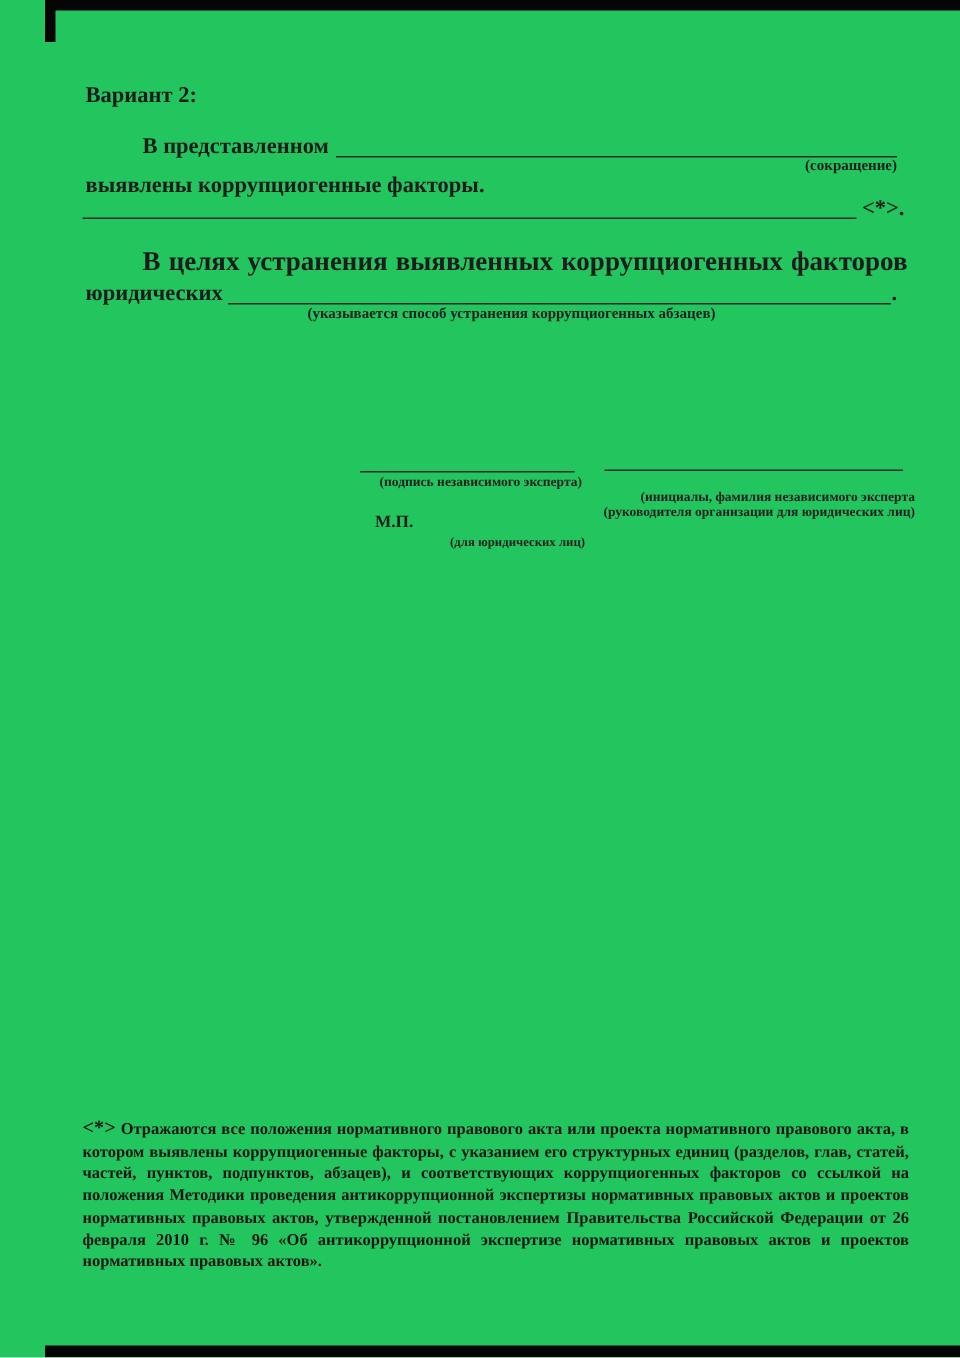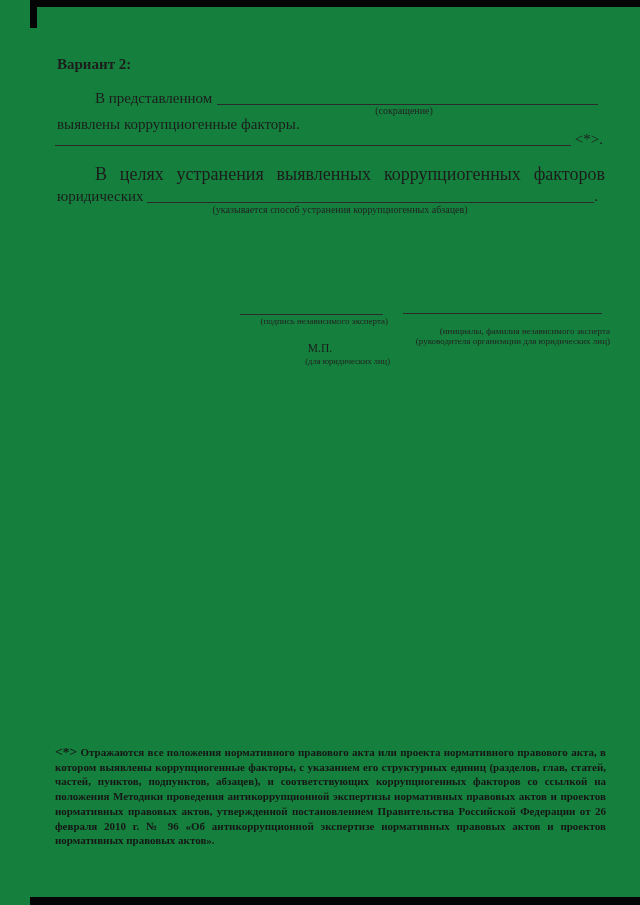--- a/index.html
+++ b/index.html
@@ -1,43 +1,43 @@
 <!DOCTYPE html>
 <html><head>
 <meta charset="utf-8">
 <style>
   html,body{margin:0;padding:0;background:#ffffff;}
   .page{
     position:relative;
     width:640px;height:905px;
-    background:#15803d;
+    background:#22c55e;
     font-family:"Liberation Serif","DejaVu Serif",serif;
     color:#1c1c1c;
     overflow:hidden;
   }
   .scan-bar{position:absolute;background:#050505;}
-  .abs{position:absolute;}
+  .abs{position:absolute;font-weight:bold;}
   .body-text{font-size:15px;line-height:19px;white-space:nowrap;}
   .bold{font-weight:bold;}
   .line-row{display:flex;align-items:flex-end;line-height:19px;}
   .fill{flex:1;height:0;border-bottom:1.4px solid #2b2b2b;margin-bottom:3px;}
-  .caption{font-size:10px;line-height:11px;text-align:center;color:#222;white-space:nowrap;}
+  .caption{font-size:10px;line-height:11px;text-align:right;color:#222;white-space:nowrap;}
   .caption-sm{font-size:9px;line-height:10px;text-align:right;color:#222;}
   .justified{
     font-size:18px;line-height:19px;
     text-align:justify;text-align-last:justify;
     white-space:normal;
   }
   .sig-line{border-bottom:1.4px solid #2b2b2b;height:14px;}
   .footnote{
     font-size:11px;font-weight:bold;line-height:14.7px;
     text-align:justify;color:#161616;
   }
   .footnote-marker{font-size:13.5px;font-weight:bold;}
-  .mp{font-size:11.5px;text-align:center;line-height:13px;}
+  .mp{font-size:11.5px;line-height:13px;}
 </style>
 </head>
 <body>
 
 <div class="page">
 
   <div class="scan-bar" style="left:30px;top:0;width:610px;height:7px;"></div>
   <div class="scan-bar" style="left:30px;top:0;width:7px;height:28px;"></div>
   <div class="scan-bar" style="left:30px;top:897px;width:610px;height:8px;"></div>
 

